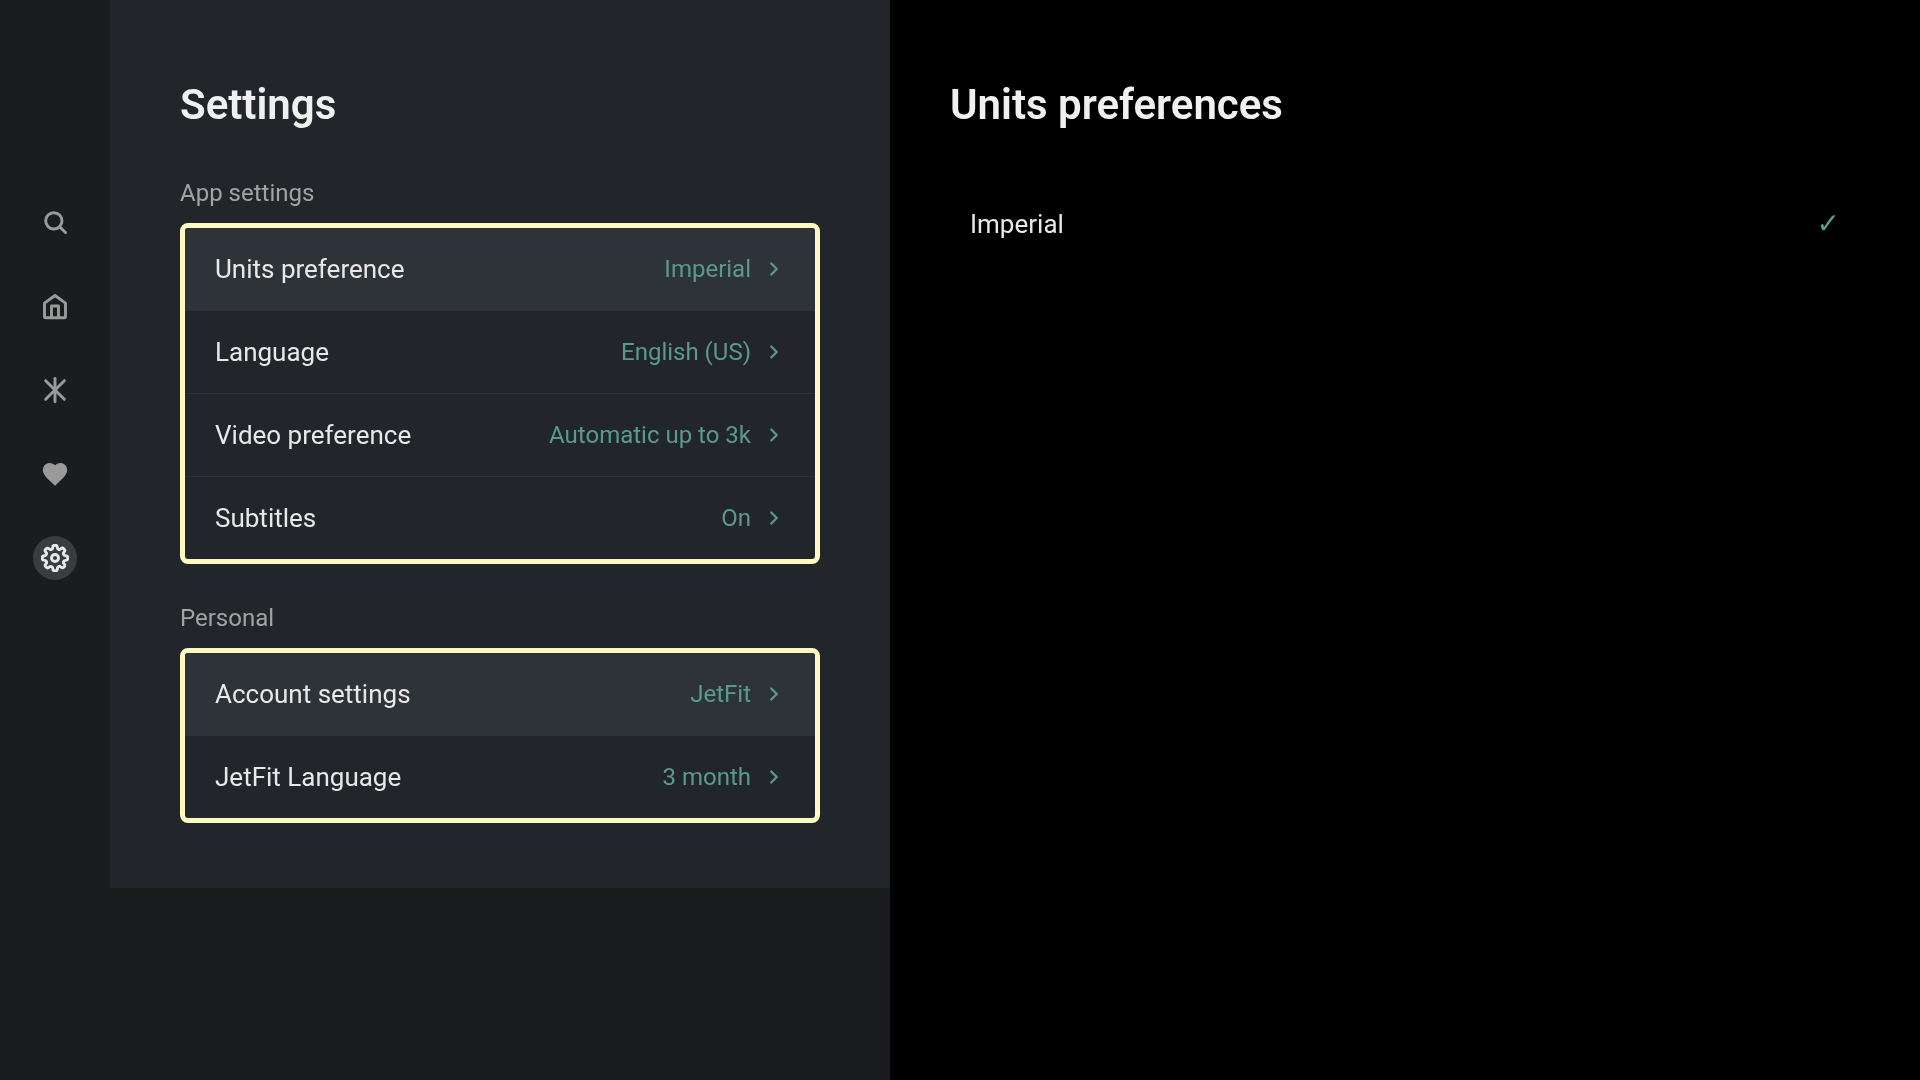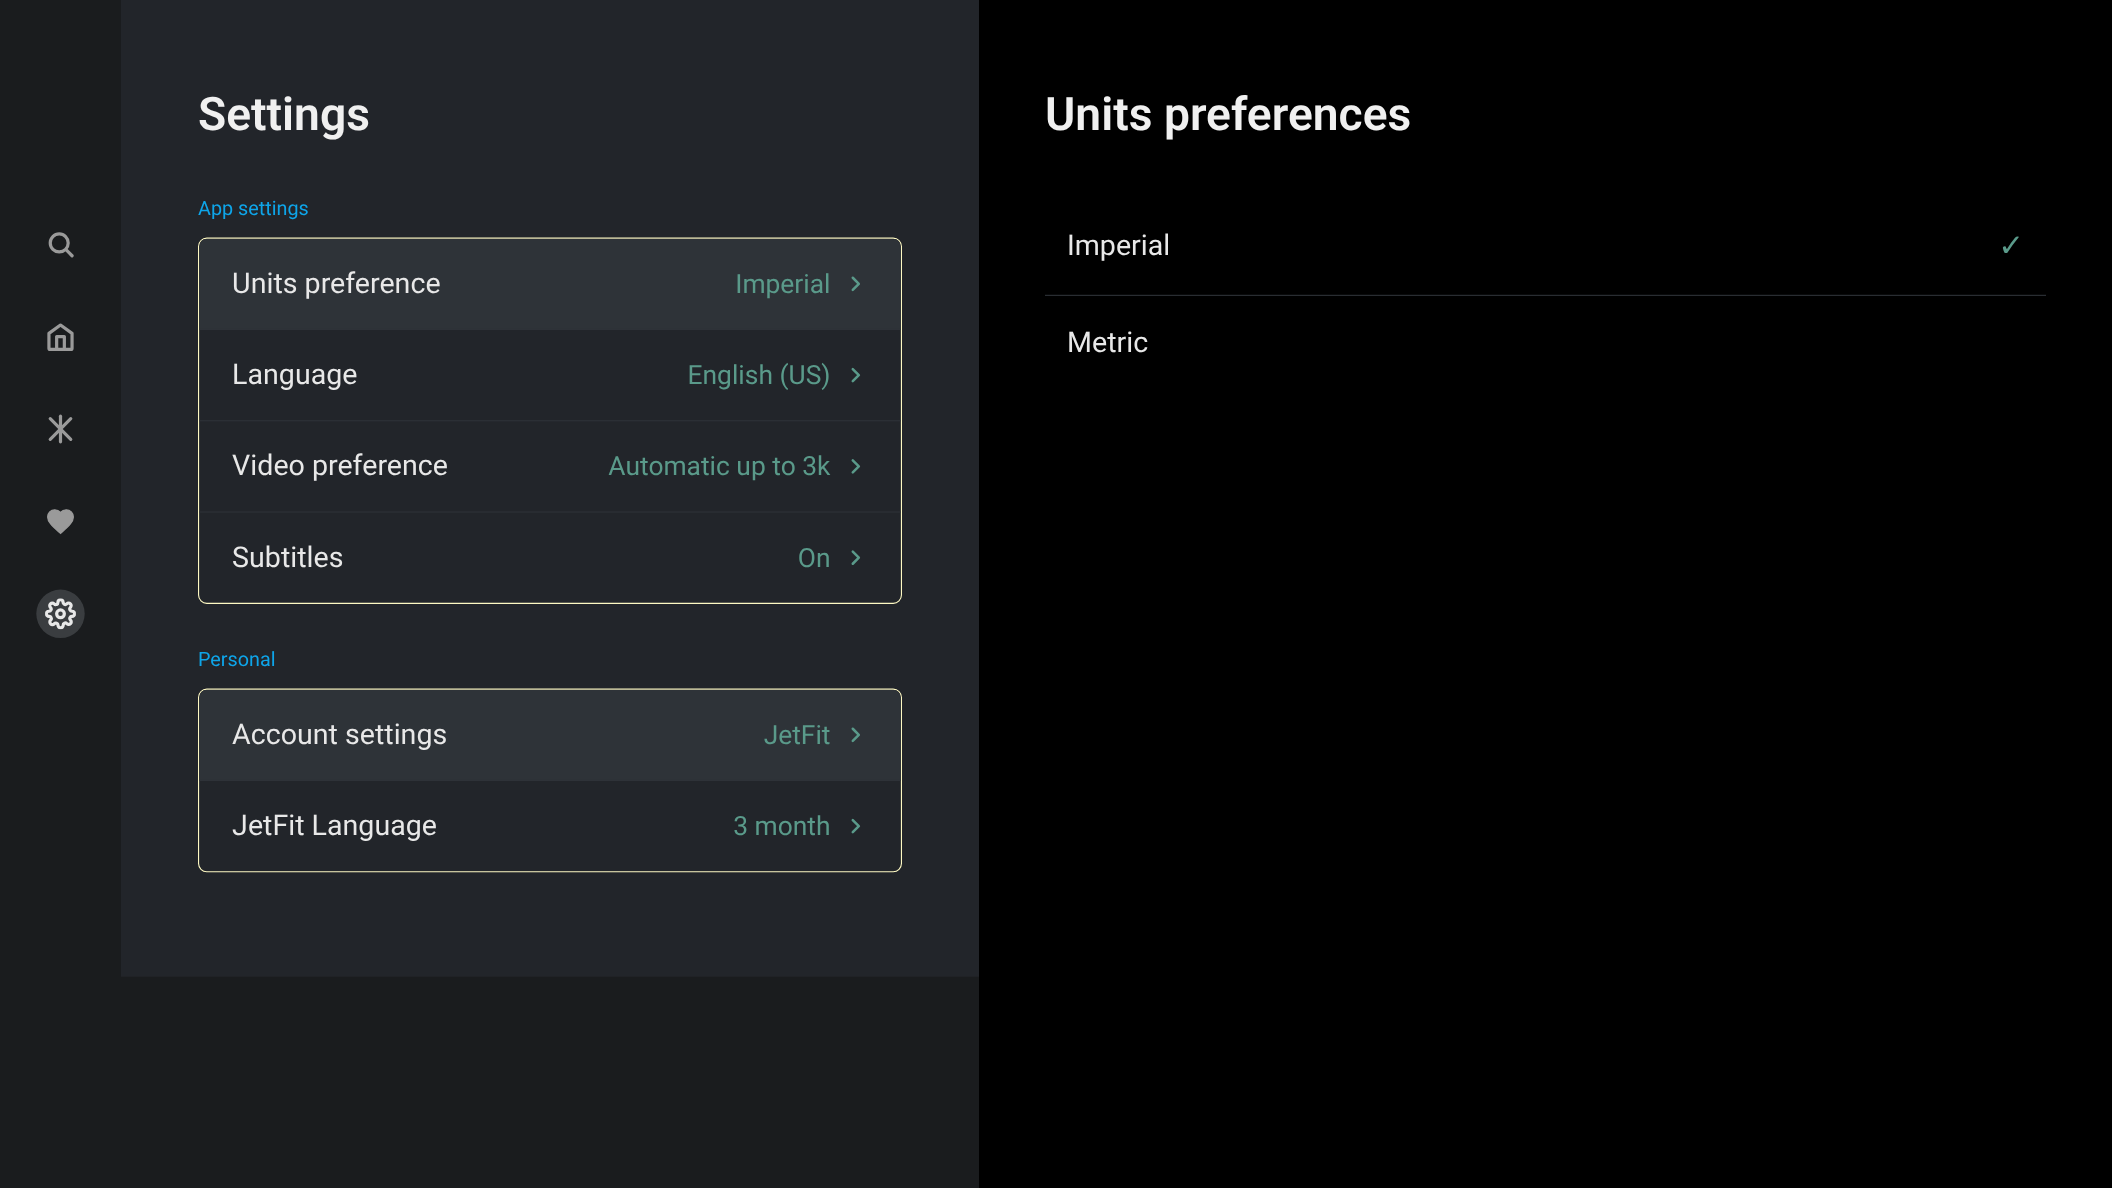--- a/index.html
+++ b/index.html
@@ -63,22 +63,22 @@
     }
 
     .page-title {
       font-size: 42px;
       font-weight: 600;
       color: #f0f0f0;
       margin-bottom: 50px;
     }
 
     .section-label {
-      font-size: 18px;
-      color: #0ea5e9;
+      font-size: 24px;
+      color: #a3a3a3;
       margin-bottom: 16px;
       font-weight: 400;
     }
 
     .settings-item {
       display: flex;
       align-items: center;
       justify-content: space-between;
       padding: 26px 30px;
       border-bottom: 1px solid #2e3238;
@@ -157,21 +157,21 @@
       font-size: 26px;
       color: #e8e8e8;
     }
 
     .check-icon {
       color: #5a9a8a;
       font-size: 28px;
     }
 
     .settings-section {
-      border: 1px solid #fef9c3;
+      border: 5px solid #fef9c3;
       border-radius: 8px;
       overflow: hidden;
       margin-bottom: 4px;
     }
 
     .settings-section .settings-item {
       border-radius: 0;
     }
 
     .settings-section .settings-item:first-child {
@@ -289,17 +289,14 @@
   </div>
 </div>
 
 <div class="right-panel">
   <h2 class="panel-title">Units preferences</h2>
   <div class="options-list">
     <div class="option-item">
       <span class="option-label">Imperial</span>
       <span class="check-icon">✓</span>
     </div>
-    <div class="option-item">
-      <span class="option-label">Metric</span>
-    </div>
   </div>
 </div>
 
 </body></html>

